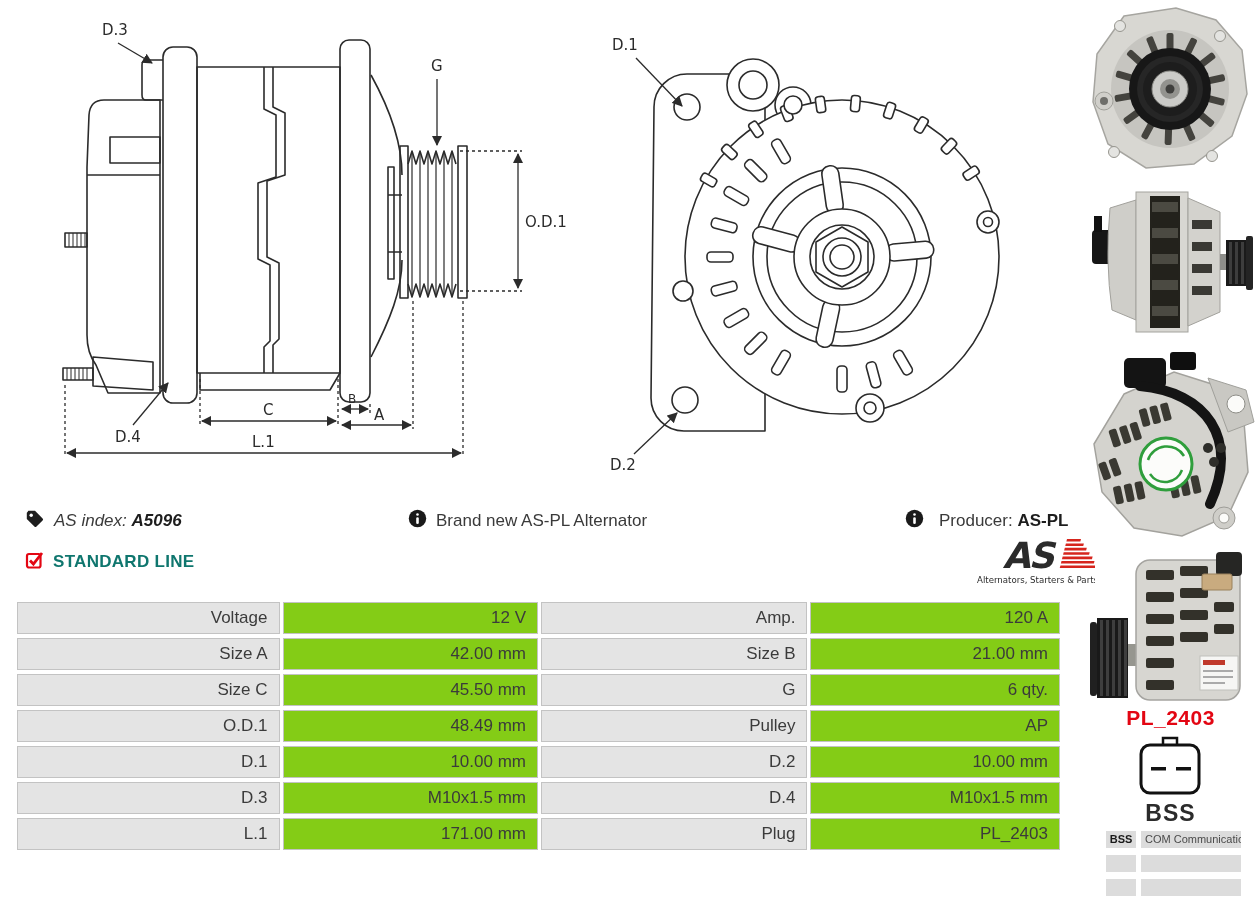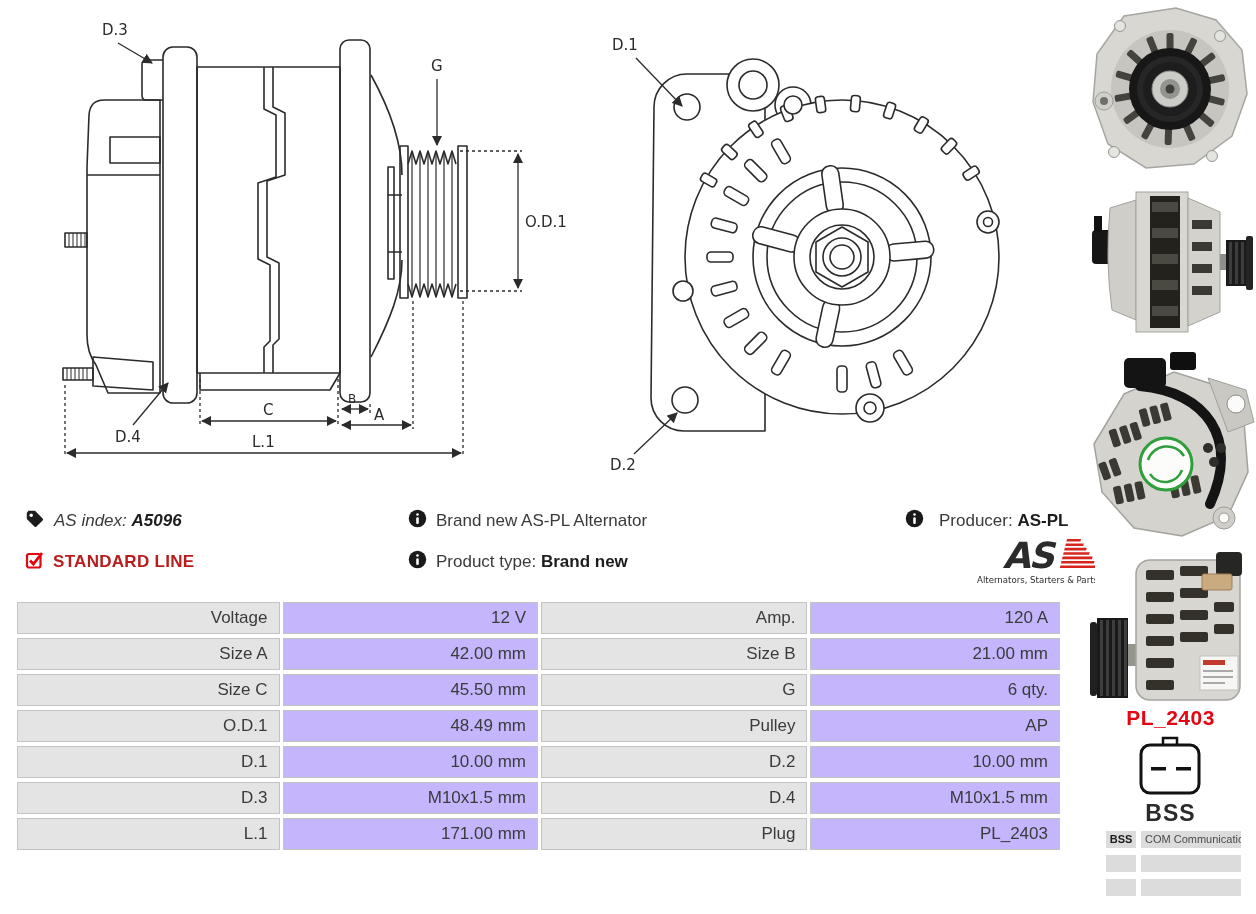--- a/index.html
+++ b/index.html
@@ -34,30 +34,30 @@
 
   
   .info { position:absolute; left:25px; top:505px; width:1060px; height:90px; font-size:17px; color:#3a3a3a; }
   .info-item { position:absolute; display:flex; align-items:center; gap:9px; height:24px; white-space:nowrap; }
   .info-item .txt b { color:#1d1d1d; }
   .pos-r1c1 { left:0;   top:4px;font-style:italic; }
   .pos-r2c1 { left:0;   top:45px; }
   .pos-r1c2 { left:383px; top:4px;align-items:center; }
   .pos-r2c2 { left:383px; top:45px; }
   .pos-r1c3 { left:880px; top:4px;gap:15px; }
-  .standard-line { color:#b91c1c; font-weight:bold; letter-spacing:0.3px; }
+  .standard-line { color:#0f766e; font-weight:bold; letter-spacing:0.3px; }
   .as-logo { position:absolute; left:950px; top:30px; }
 
   
   .specs { position:absolute; left:14px; top:598px; border-collapse:separate; border-spacing:3px 4px;
            table-layout:fixed; width:1049px; }
   .specs td { height:32px; border:1px solid #c3c3c3; font-size:17px; color:#3b3b3b;
               text-align:right; padding:0 11px 0 0; overflow:hidden; }
   .specs td.lbl { background:#e4e4e4;padding-left:36px; }
-  .specs td.val { background:#c4b5fd; }
+  .specs td.val { background:#84cc16; }
 </style>
 </head>
 <body>
 
 <div class="sheet">
 
   <svg class="side-view" width="545" height="475" viewBox="0 0 545 475">
     <defs>
       <marker id="arrS" viewBox="0 0 10 10" refX="9" refY="5" markerWidth="8" markerHeight="8" orient="auto-start-reverse">
         <path d="M0,0 L10,5 L0,10 Z" fill="#2b2b2b"></path>
@@ -396,30 +396,20 @@
       <span>
         <svg width="19" height="19" viewBox="0 0 19 19">
             <circle cx="9.5" cy="9.5" r="8.7" fill="#1a1a1a"></circle>
             <rect x="8.2" y="4.2" width="2.6" height="2.6" rx="1.3" fill="#ffffff"></rect>
             <rect x="8.2" y="8.2" width="2.6" height="6.8" rx="1.3" fill="#ffffff"></rect>
           </svg>
       </span>
       <span class="txt">Brand new AS-PL Alternator</span>
     </div>
 
-    <div class="info-item pos-r2c2">
-      <span>
-        <svg width="19" height="19" viewBox="0 0 19 19">
-            <circle cx="9.5" cy="9.5" r="8.7" fill="#1a1a1a"></circle>
-            <rect x="8.2" y="4.2" width="2.6" height="2.6" rx="1.3" fill="#ffffff"></rect>
-            <rect x="8.2" y="8.2" width="2.6" height="6.8" rx="1.3" fill="#ffffff"></rect>
-          </svg>
-      </span>
-      <span class="txt"><span>Product type:</span>&nbsp;<b>Brand new</b></span>
-    </div>
 
     <div class="info-item pos-r1c3">
       <span>
         <svg width="19" height="19" viewBox="0 0 19 19">
             <circle cx="9.5" cy="9.5" r="8.7" fill="#1a1a1a"></circle>
             <rect x="8.2" y="4.2" width="2.6" height="2.6" rx="1.3" fill="#ffffff"></rect>
             <rect x="8.2" y="8.2" width="2.6" height="6.8" rx="1.3" fill="#ffffff"></rect>
           </svg>
       </span>
       <span class="txt"><span>Producer:</span>&nbsp;<b>AS-PL</b></span>

